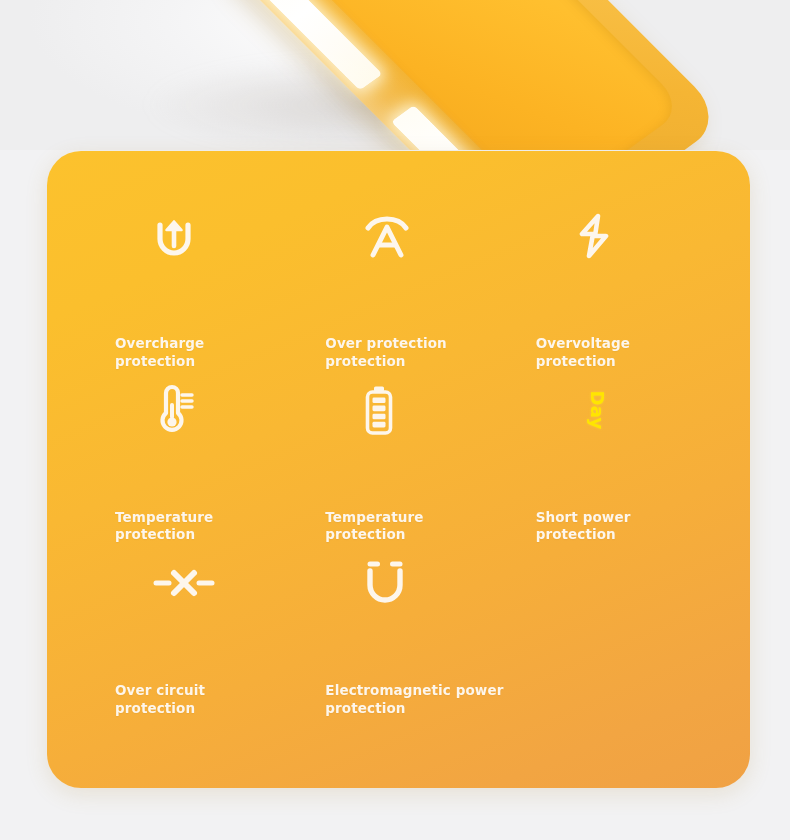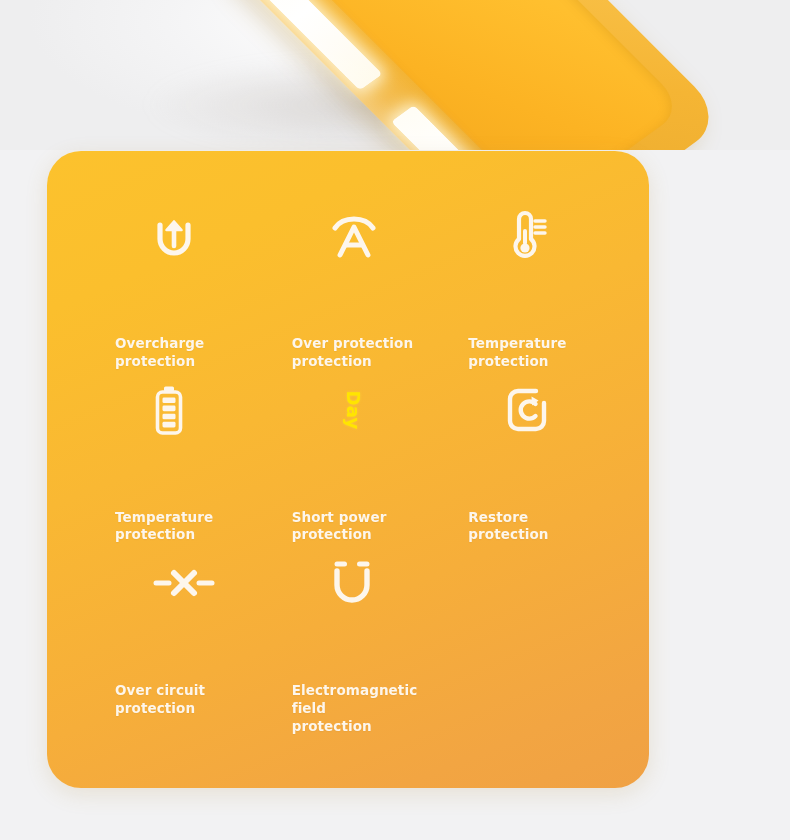--- a/index.html
+++ b/index.html
@@ -91,21 +91,21 @@
     width: 100%; height: 64px;
     border-radius: 0 0 46px 46px;
     background: linear-gradient(180deg, rgba(255,255,255,0) 0%, rgba(255,255,255,0.18) 65%, rgba(255,255,255,0.32) 100%);
   }
 
   
   .panel {
     position: absolute;
     left: 47px;
     top: 151px;
-    width: 602px;
+    width: 703px;
     height: 637px;
     border-radius: 34px;
     background: linear-gradient(157deg,
         #fcc22d 0%,
         #fbbf2d 18%,
         #f9b833 40%,
         #f6ae3a 66%,
         #f2a542 88%,
         #f0a144 100%);
     box-shadow: 0 6px 22px rgba(175,135,55,0.16);
@@ -208,20 +208,31 @@
           <path d="M10 42 L24 14 L38 42" stroke="#fdf6ec" stroke-width="5" stroke-linecap="round" stroke-linejoin="round" fill="none"></path>
           <path d="M16 32 H32" stroke="#fdf6ec" stroke-width="5" stroke-linecap="round"></path>
         </svg>
       </div>
       <div class="cell-label">
         <div>Over protection</div>
         <div>protection</div>
       </div>
     </div>
 
+    <div class="cell">
+      <div class="icon-wrap">
+        <svg width="40" height="48" viewBox="0 0 40 48" fill="none">
+          <path d="M24 4 L8 22 H19 L15 44 L32 24 H21 Z" stroke="#fdf6ec" stroke-width="4.6" stroke-linejoin="round" stroke-linecap="round" fill="none"></path>
+        </svg>
+      </div>
+      <div class="cell-label">
+        <div>Overvoltage protection</div>
+        <div></div>
+      </div>
+    </div>
 
     <div class="cell">
       <div class="icon-wrap">
         <svg width="44" height="50" viewBox="0 0 44 50" fill="none">
           <path d="M13 8 a6 6 0 0 1 12 0 v20 a9.5 9.5 0 1 1 -12 0 Z" stroke="#fdf6ec" stroke-width="4.2" fill="none" stroke-linejoin="round"></path>
           <circle cx="19" cy="37" r="4.6" fill="#fdf6ec"></circle>
           <rect x="17" y="18" width="4" height="16" rx="2" fill="#fdf6ec"></rect>
           <path d="M29 10 H39" stroke="#fdf6ec" stroke-width="3.4" stroke-linecap="round"></path>
           <path d="M29 16 H39" stroke="#fdf6ec" stroke-width="3.4" stroke-linecap="round"></path>
           <path d="M29 22 H39" stroke="#fdf6ec" stroke-width="3.4" stroke-linecap="round"></path>
@@ -255,33 +266,20 @@
         <div class="day-slot">
           <span class="day-mark">Day</span>
         </div>
       </div>
       <div class="cell-label">
         <div>Short power</div>
         <div>protection</div>
       </div>
     </div>
 
-    <div class="cell">
-      <div class="icon-wrap">
-        <svg width="44" height="46" viewBox="0 0 44 46" fill="none">
-          <path d="M30 4 H12 A8 8 0 0 0 4 12 V34 A8 8 0 0 0 12 42 H30 A8 8 0 0 0 38 34 V16" stroke="#fdf6ec" stroke-width="4.4" fill="none" stroke-linecap="round" stroke-linejoin="round"></path>
-          <path d="M29.5 17 A8.6 8.6 0 1 0 29.5 29" stroke="#fdf6ec" stroke-width="4.4" fill="none" stroke-linecap="round"></path>
-          <path d="M25.5 9.5 L32.5 13.5 L26 18.5 Z" fill="#fdf6ec"></path>
-        </svg>
-      </div>
-      <div class="cell-label">
-        <div>Restore protection</div>
-        <div></div>
-      </div>
-    </div>
 
     <div class="cell">
       <div class="icon-wrap">
         <svg width="62" height="32" viewBox="0 0 62 32" fill="none">
           <path d="M3 16 H16" stroke="#fdf6ec" stroke-width="5" stroke-linecap="round"></path>
           <path d="M46 16 H59" stroke="#fdf6ec" stroke-width="5" stroke-linecap="round"></path>
           <path d="M21 6 L41 26" stroke="#fdf6ec" stroke-width="6" stroke-linecap="round"></path>
           <path d="M41 6 L21 26" stroke="#fdf6ec" stroke-width="6" stroke-linecap="round"></path>
         </svg>
       </div>
@@ -293,19 +291,19 @@
 
     <div class="cell">
       <div class="icon-wrap">
         <svg width="44" height="48" viewBox="0 0 44 48" fill="none">
           <path d="M7 12 V26 a15 15 0 0 0 30 0 V12" stroke="#fdf6ec" stroke-width="5.4" fill="none" stroke-linecap="round"></path>
           <path d="M7 5 H14.5" stroke="#fdf6ec" stroke-width="5" stroke-linecap="round"></path>
           <path d="M29.5 5 H37" stroke="#fdf6ec" stroke-width="5" stroke-linecap="round"></path>
         </svg>
       </div>
       <div class="cell-label">
-        <div>Electromagnetic field</div>
+        <div>Electromagnetic power</div>
         <div>protection</div>
       </div>
     </div>
 
   </div>
 </div>
 
 </body></html>

